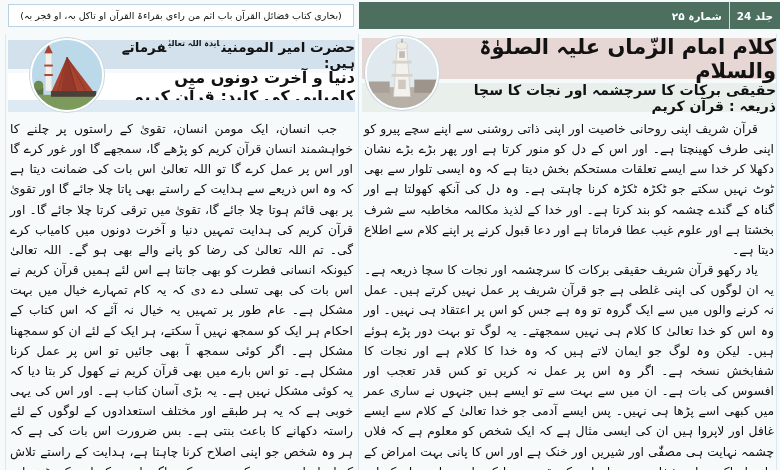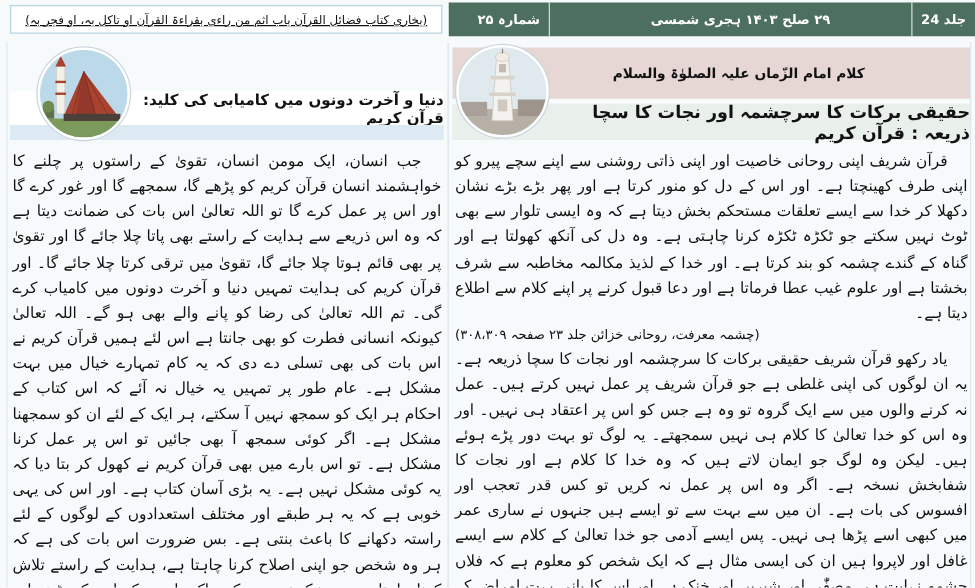--- a/index.html
+++ b/index.html
@@ -10,21 +10,21 @@
     font-family:"DejaVu Sans", sans-serif;
     color:#121212;
   }
   .page { position:relative; width:780px; height:470px; background:#f7fafb; }
 
   
   .ref-box {
     position:absolute; left:8px; top:4px; width:346px; height:23px;
     background:#ffffff; border:1px solid var(--border_blue,#b7d2e0);
     display:flex; align-items:center; justify-content:center;
-    direction:rtl; font-size:9.5px; white-space:nowrap; overflow:hidden;text-decoration:underline;
+    direction:rtl; font-size:9.5px; white-space:nowrap; overflow:hidden;
   }
   .date-band {
     position:absolute; left:359px; top:2px; right:0; height:27px;
     background:var(--band_green,#4d6f60); color:#ffffff;
     display:flex; direction:rtl; align-items:stretch;
     font-size:10.5px; font-weight:bold;
   }
   .date-band .seg {
     display:flex; align-items:center; justify-content:center;
     padding:0 7px; white-space:nowrap; flex:0 0 auto;
@@ -37,25 +37,25 @@
   .edge-l { position:absolute; left:5px; top:34px; bottom:0; width:1px; background:#dce8ef; }
   .edge-r { position:absolute; right:3px; top:34px; bottom:0; width:1px; background:#dce8ef; }
 
   .col-left  { position:absolute; left:8px;  top:36px; width:347px; bottom:0; }
   .col-right { position:absolute; left:362px; top:36px; width:414px; bottom:0; }
 
   
   .head { position:relative; height:80px; }
   .band { position:absolute; left:0; right:0; display:flex; align-items:center; justify-content:center; direction:rtl; }
 
-  .rc-kicker   { top:2px;  height:41px; background:var(--band_pink,#e6d7d5); font-size:11px; font-weight:bold; padding-left:44px; }
+  .rc-kicker   { top:2px;  height:41px; background:var(--band_pink,#e6d7d5); font-size:21px; font-weight:bold; padding-left:44px; }
   .rc-headline { top:47px; height:29px; background:var(--band_sage,#e9efeb); font-size:14px;  font-weight:bold; padding-left:80px; }
 
   .lc-kicker   { top:4px;  height:29px; background:var(--band_blue,#d2e1ec); font-size:13.5px; font-weight:bold; padding-left:104px; }
-  .lc-headline { top:37px; height:27px; background:#ffffff; font-size:12px; font-weight:bold; padding-left:104px; }
+  .lc-headline { top:37px; height:27px; background:#ffffff; font-size:16px; font-weight:bold; padding-left:104px; }
   .lc-strip    { top:64px; height:12px; background:#ddeaf3; }
 
   .kicker-sup { font-size:8px; vertical-align:super; margin:0 2px; font-weight:bold; }
 
   
   .circle {
     position:absolute; width:74px; height:74px; border-radius:50%;
     overflow:hidden; z-index:3;
     border:2px solid #ffffff; box-shadow:0 0 0 1px #c9d6dd;
     background:#cfe3ef;
@@ -80,21 +80,20 @@
 <body>
 
 <div class="page">
 
   <div class="ref-box">
     <span>(بخاری کتاب فضائل القرآن باب اثم من راءی بقراءۃ القرآن او تاکل بہ، او فجر بہ)</span>
   </div>
 
   <div class="date-band">
     <div class="seg">جلد 24</div>
-    <div class="seg grow">۲۹ صلح ۱۴۰۳ ہجری شمسی</div>
     <div class="seg">شمارہ ۲۵</div>
   </div>
 
   <div class="edge-l"></div>
   <div class="edge-r"></div>
   <div class="col-divider"></div>
 
   <div class="col-right">
     <div class="head">
       <div class="band rc-kicker">
@@ -114,27 +113,29 @@
           <rect x="26" y="38" width="22" height="3" fill="#d8d3ca"></rect>
           <ellipse cx="37" cy="8" rx="6" ry="4" fill="#efece6" stroke="#c9c4bc" stroke-width="0.6"></ellipse>
           <line x1="37" y1="1" x2="37" y2="5" stroke="#8d857c" stroke-width="1"></line>
           <rect x="34" y="14" width="6" height="7" fill="#c2bbb1"></rect>
           <rect x="33" y="44" width="8" height="10" fill="#cfc9c0"></rect>
         </svg>
       </div>
     </div>
     <div class="body">
       <p>قرآن شریف اپنی روحانی خاصیت اور اپنی ذاتی روشنی سے اپنے سچے پیرو کو اپنی طرف کھینچتا ہے۔ اور اس کے دل کو منور کرتا ہے اور پھر بڑے بڑے نشان دکھلا کر خدا سے ایسے تعلقات مستحکم بخش دیتا ہے کہ وہ ایسی تلوار سے بھی ٹوٹ نہیں سکتے جو ٹکڑہ ٹکڑہ کرنا چاہتی ہے۔ وہ دل کی آنکھ کھولتا ہے اور گناہ کے گندے چشمہ کو بند کرتا ہے۔ اور خدا کے لذیذ مکالمہ مخاطبہ سے شرف بخشتا ہے اور علوم غیب عطا فرماتا ہے اور دعا قبول کرنے پر اپنے کلام سے اطلاع دیتا ہے۔</p>
-      <p class="ref-line">(چشمہ معرفت، روحانی خزائن جلد ۲۳ صفحہ ۳۰۸،۳۰۹)</p>
       <p>یاد رکھو قرآن شریف حقیقی برکات کا سرچشمہ اور نجات کا سچا ذریعہ ہے۔ یہ ان لوگوں کی اپنی غلطی ہے جو قرآن شریف پر عمل نہیں کرتے ہیں۔ عمل نہ کرنے والوں میں سے ایک گروہ تو وہ ہے جس کو اس پر اعتقاد ہی نہیں۔ اور وہ اس کو خدا تعالیٰ کا کلام ہی نہیں سمجھتے۔ یہ لوگ تو بہت دور پڑے ہوئے ہیں۔ لیکن وہ لوگ جو ایمان لاتے ہیں کہ وہ خدا کا کلام ہے اور نجات کا شفابخش نسخہ ہے۔ اگر وہ اس پر عمل نہ کریں تو کس قدر تعجب اور افسوس کی بات ہے۔ ان میں سے بہت سے تو ایسے ہیں جنہوں نے ساری عمر میں کبھی اسے پڑھا ہی نہیں۔ پس ایسے آدمی جو خدا تعالیٰ کے کلام سے ایسے غافل اور لاپروا ہیں ان کی ایسی مثال ہے کہ ایک شخص کو معلوم ہے کہ فلاں چشمہ نہایت ہی مصفّٰی اور شیریں اور خنک ہے اور اس کا پانی بہت امراض کے واسطے اکسیر اور شفا ہے، یہ علم اس کو یقینی ہے لیکن باوجود اس علم کے اور باوجود پیاسا ہونے اور بہت سی امراض میں مبتلا ہونے کے وہ اس کے پاس نہیں جاتا تو یہ اس کی کیسی بدقسمتی اور جہالت ہے۔ اسے تو چاہیے تھا کہ وہ اس چشمہ پر منہ رکھ دیتا اور سیراب ہو کر اس کے لطف و شفابخش پانی سے حظ اٹھاتا۔ مگر باوجود علم کے اس سے ویسا ہی غافل اور بے پروا رہا اور آخری وقت تک اسی حالت میں مبتلا رہا تو ایسے شخص کی</p>
     </div>
   </div>
 
   <div class="col-left">
     <div class="head">
+      <div class="band lc-kicker">
+        <span><span>حضرت امیر المومنین</span><span class="kicker-sup">ایدہ اللہ تعالیٰ</span><span>فرماتے ہیں:</span></span>
+      </div>
       <div class="band lc-headline">
         <span>دنیا و آخرت دونوں میں کامیابی کی کلید: قرآن کریم</span>
       </div>
       <div class="band lc-strip"></div>
       <div class="circle lc-circle">
         <svg viewBox="0 0 74 74">
           <rect x="0" y="0" width="74" height="74" fill="#bcd9ea"></rect>
           <rect x="0" y="58" width="74" height="16" fill="#7d9a5d"></rect>
           <rect x="14" y="14" width="7" height="40" fill="#f3efe9" stroke="#cfc8be" stroke-width="0.5"></rect>
           <polygon points="13,14 22,14 17.5,5" fill="#a8432f"></polygon>

